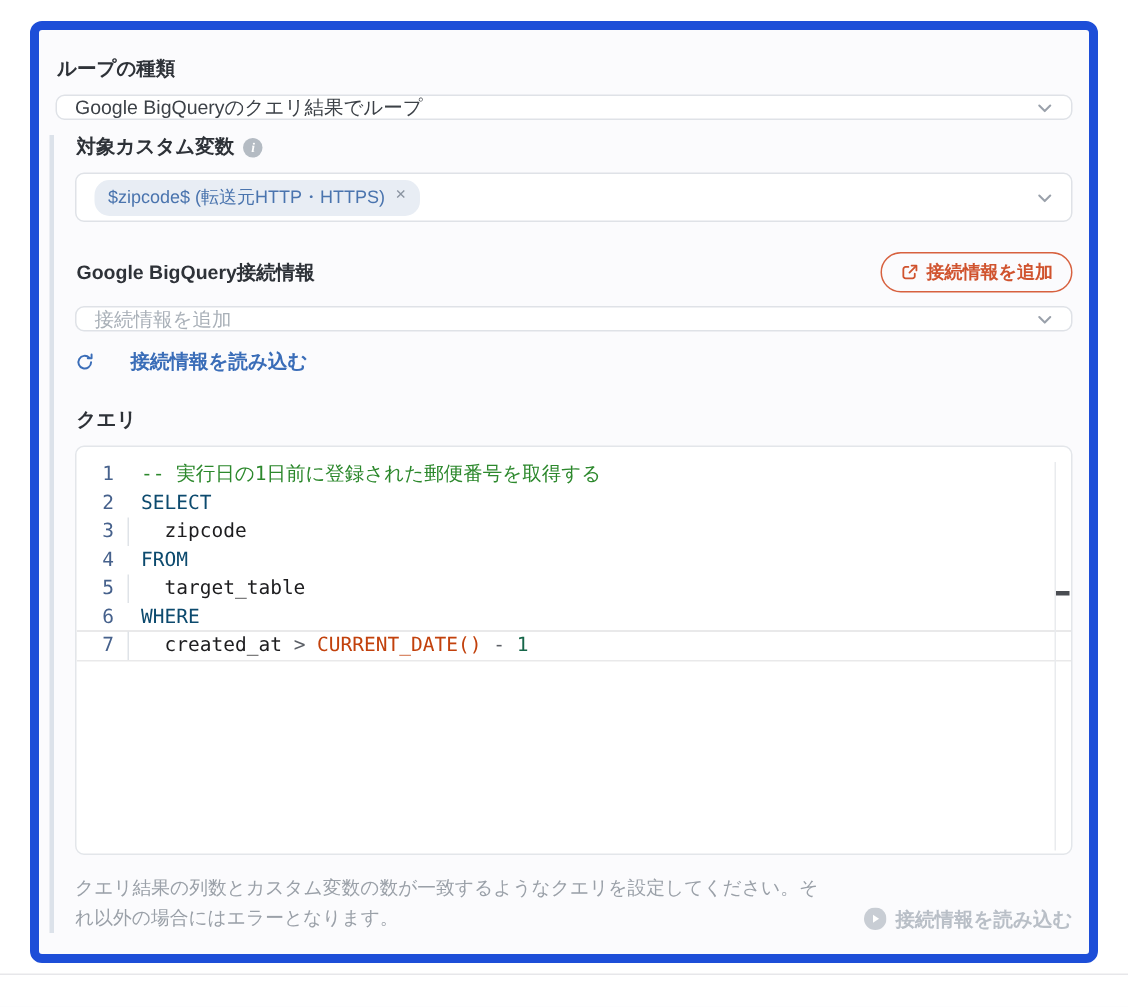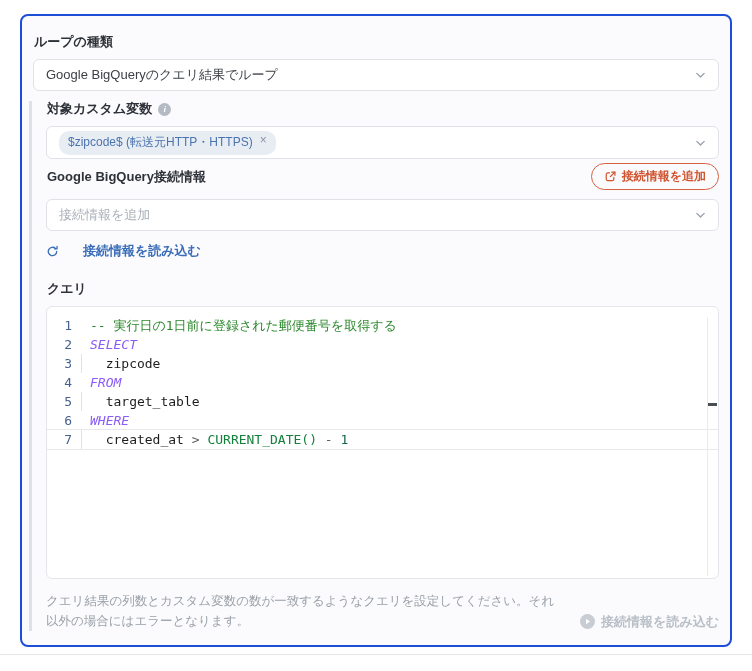--- a/index.html
+++ b/index.html
@@ -5,33 +5,33 @@
   * { box-sizing: border-box; }
   html, body { margin: 0; padding: 0; }
   body {
     width: 752px; height: 671px; overflow: hidden;
     background: #ffffff;
     font-family: "Liberation Sans", "DejaVu Sans", sans-serif;
     color: #2e3238;
   }
   .card {
     margin: 14px 20px 0 20px;
-    border: 2px solid #1d4ed8;
+    border: 6px solid #1d4ed8;
     border-radius: 8px;
     background: #fbfbfd;
     padding: 18px 11px 14px 11px;
   }
   .field-label {
     font-size: 13px; font-weight: 700; color: #2e3238;
     margin: 0 0 9px 1px; line-height: 16px;
     display: flex; align-items: center; gap: 6px;
   }
   .selectbox {
     position: relative;
-    height: 32px; background: #fff;
+    height: 17px; background: #fff;
     border: 1px solid #dfe2e7; border-radius: 6px;
     display: flex; align-items: center;
     padding: 0 30px 0 12px;
     font-size: 13px; color: #3c4147;
   }
   .selectbox .chev { position: absolute; right: 11px; top: 50%; transform: translateY(-50%); display: flex; }
   .selectbox.tall { height: 33px; }
   .placeholder-text { color: #a9b0b8; }
   .subsection {
     margin: 10px 0 0 -4px;
@@ -46,21 +46,21 @@
     font-family: "Liberation Serif", serif; font-style: italic;
   }
   .tag-pill {
     display: inline-flex; align-items: flex-start; gap: 7px;
     background: #e8edf4; border-radius: 10px;
     padding: 3px 9px 4px 9px;
     font-size: 12px; color: #4a74ae;
   }
   .tag-x { color: #8b94a1; font-size: 12px; line-height: 1; cursor: pointer; }
   .conn-row {
-    margin-top: 4px;
+    margin-top: 20px;
     display: flex; align-items: center; justify-content: space-between;
   }
   .conn-row .field-label { margin: 0 0 0 1px; }
   .btn-outline-orange {
     display: inline-flex; align-items: center; gap: 5px;
     border: 1px solid #d7613f; border-radius: 14px;
     background: transparent;
     color: #d0532e; font-size: 12px; font-weight: 700;
     padding: 5px 12px; line-height: 15px;
     font-family: inherit; cursor: pointer;
@@ -91,22 +91,22 @@
   }
   .code {
     position: relative; flex: 1; padding-left: 9px;
     white-space: pre; color: #1d1d1f;
   }
   .code.indent-guide::before {
     content: ""; position: absolute; left: 0; top: 0; bottom: 0;
     width: 1px; background: #dfe3e8;
   }
   .tok-comment { color: #2c882c; }
-  .tok-keyword { color: #8b5cf6; font-style: italic; }
-  .tok-builtin { color: #15803d; }
+  .tok-keyword { color: #0c4a6e; }
+  .tok-builtin { color: #c2410c; }
   .tok-number  { color: #166649; }
   .tok-operator{ color: #5b5f66; }
   .tok-plain   { color: #1d1d1f; }
   .vscroll-track {
     position: absolute; top: 10px; right: 0; bottom: 2px; width: 11px;
     border-left: 1px solid #e9ebee;
   }
   .vscroll-thumb {
     position: absolute; top: 86px; right: 1px;
     width: 9px; height: 3px; background: #4a4d52;

